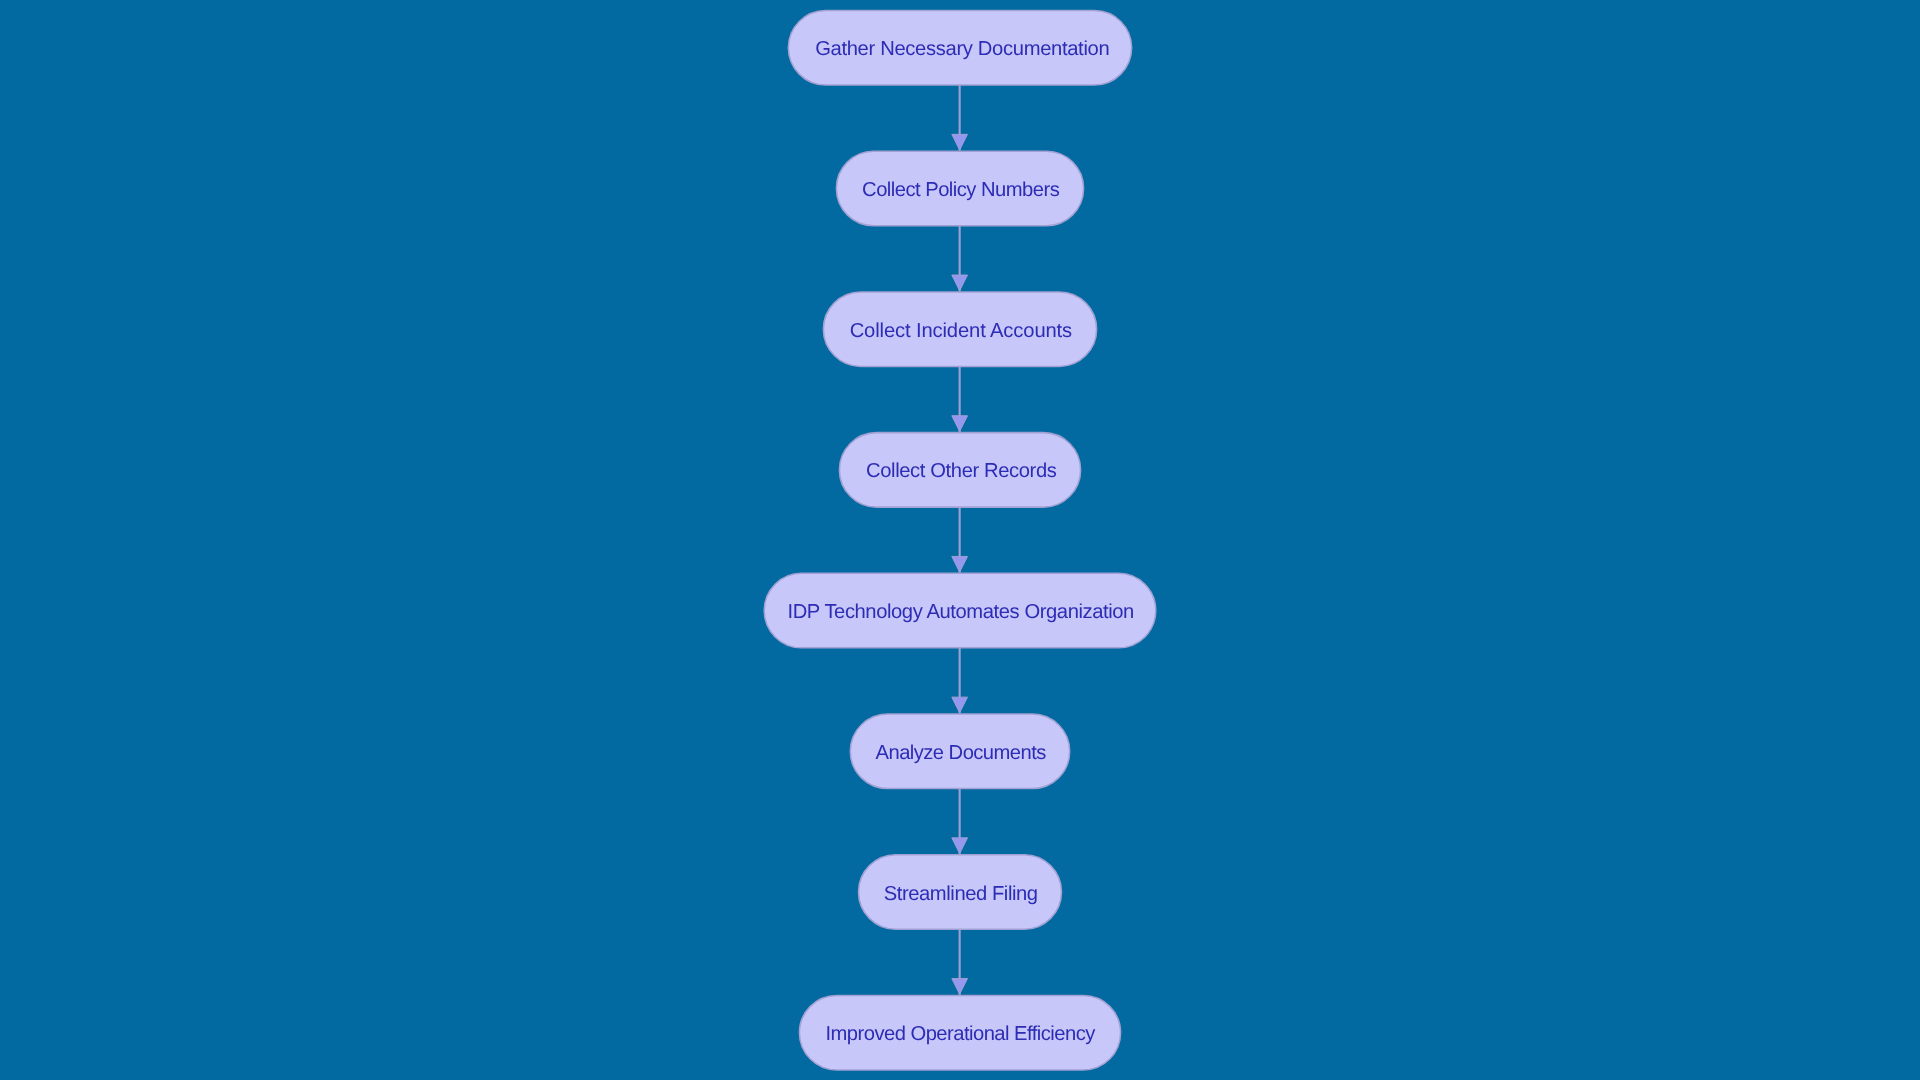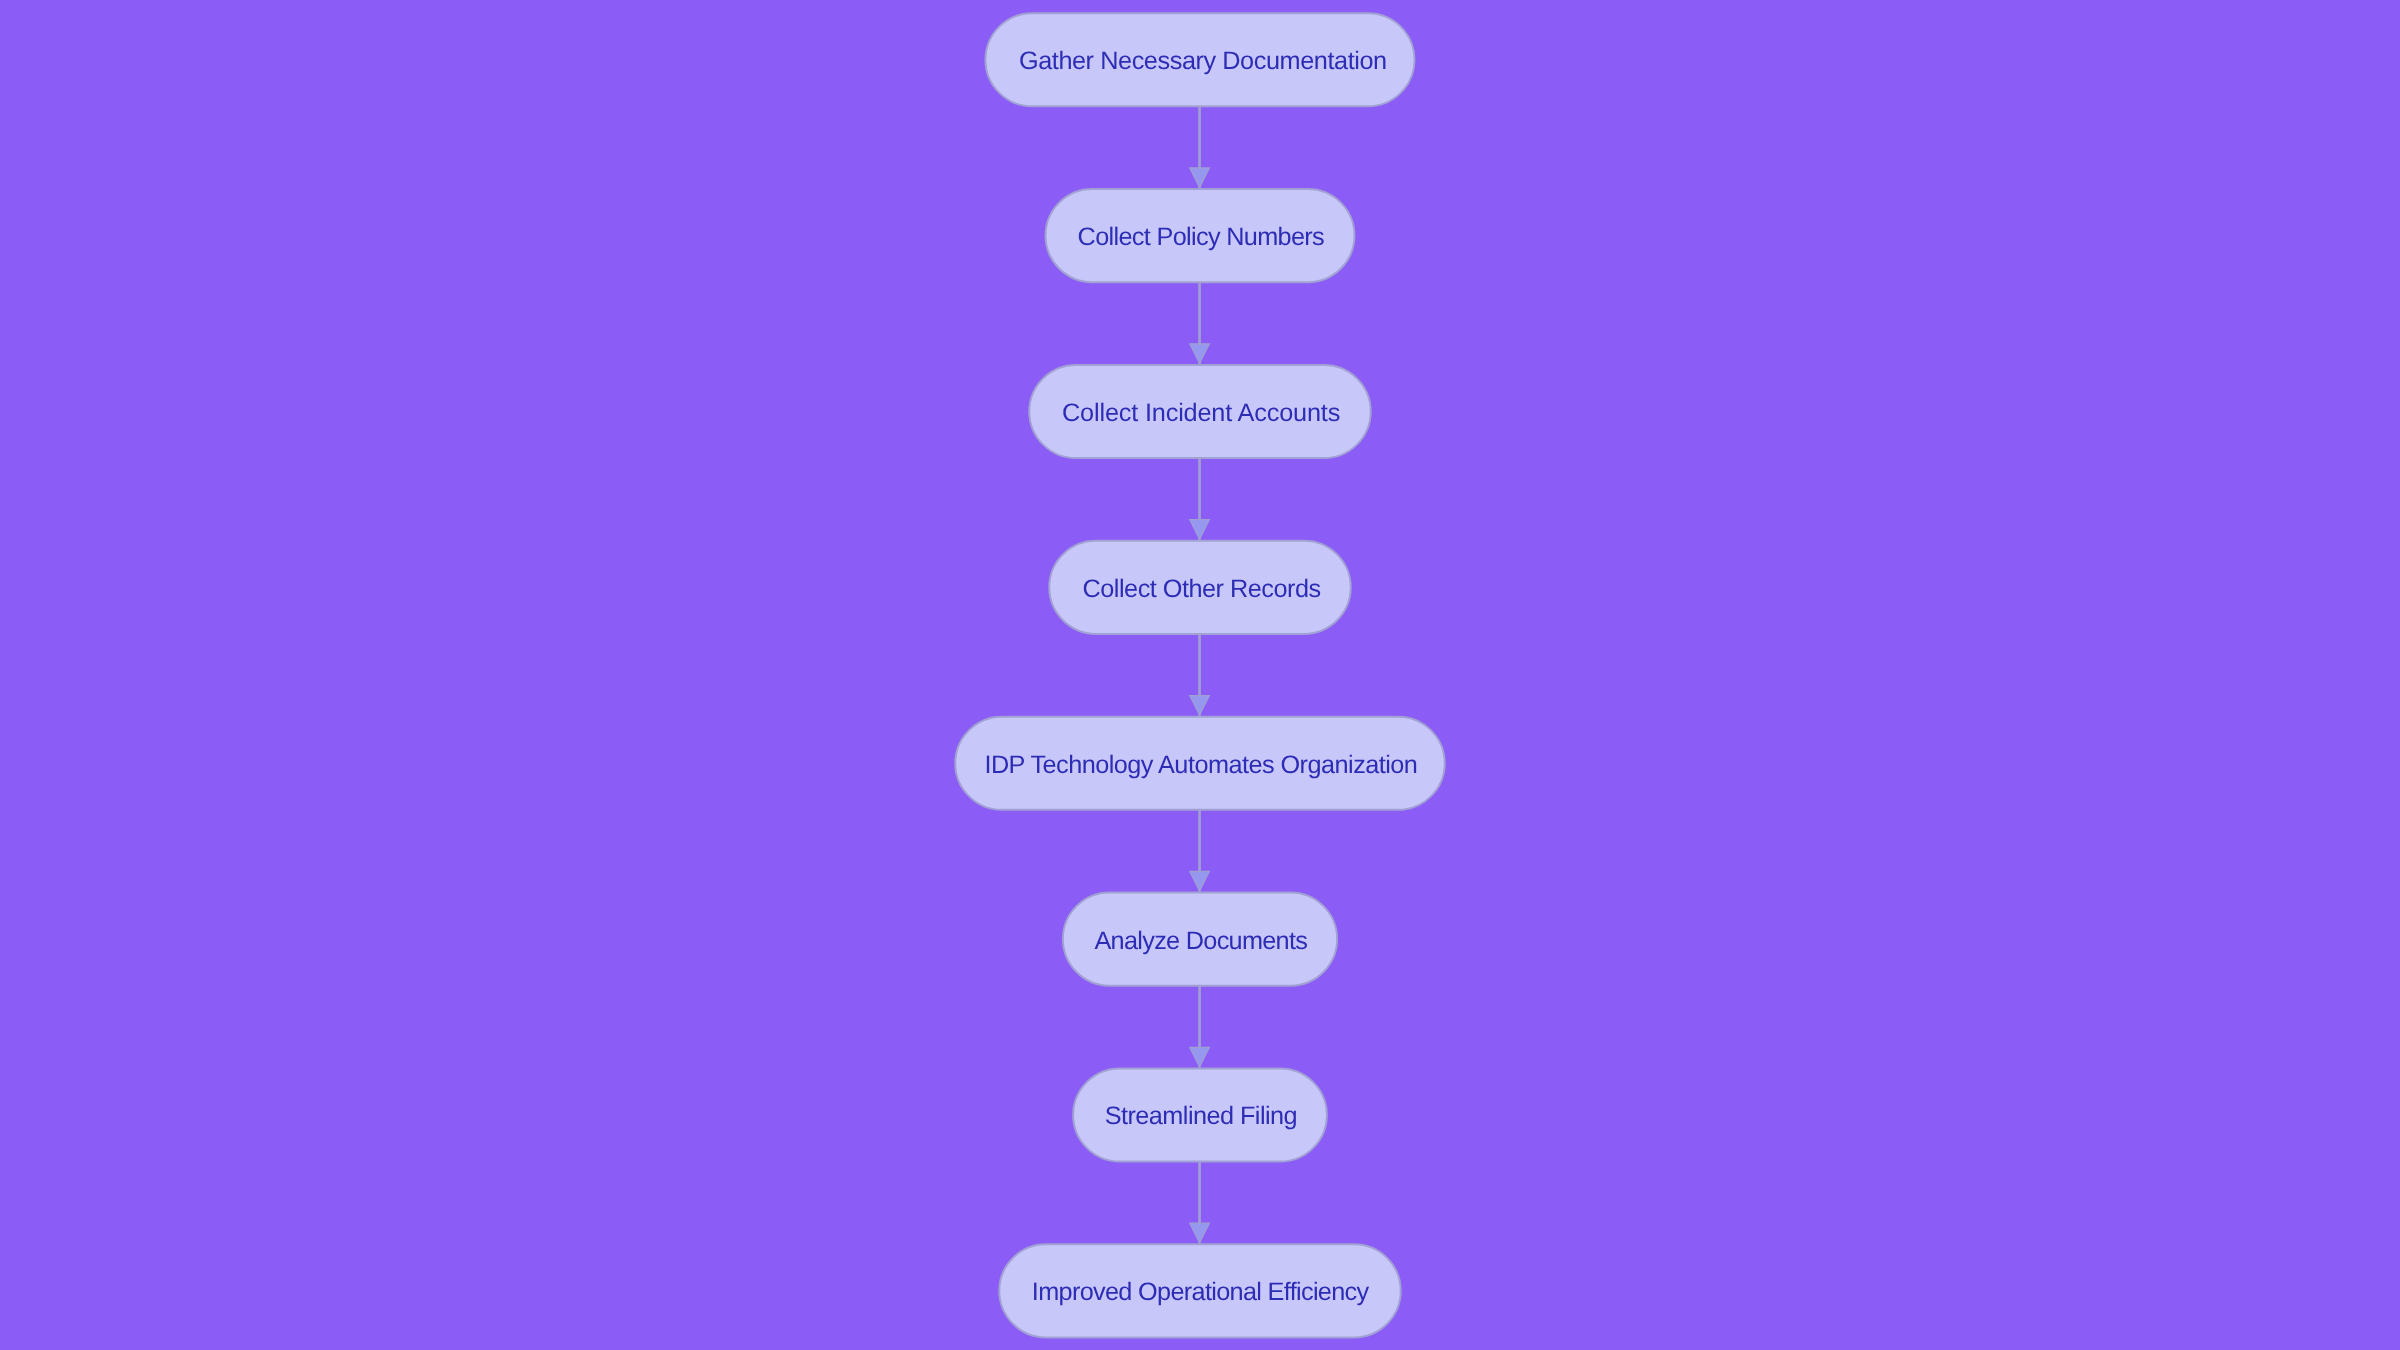--- a/index.html
+++ b/index.html
@@ -8,21 +8,21 @@
     padding: 0;
     width: 1920px;
     height: 1080px;
     background: #ffffff;
     overflow: hidden;
   }
   #flowchart-root {
     position: relative;
     width: 1920px;
     height: 1080px;
-    background: #8b5cf6;
+    background: #0369a1;
   }
   svg.flow-svg {
     display: block;
     shape-rendering: geometricPrecision;
     text-rendering: geometricPrecision;
     
     will-change: transform;
     opacity: 0.999;
   }
   .node-label {

